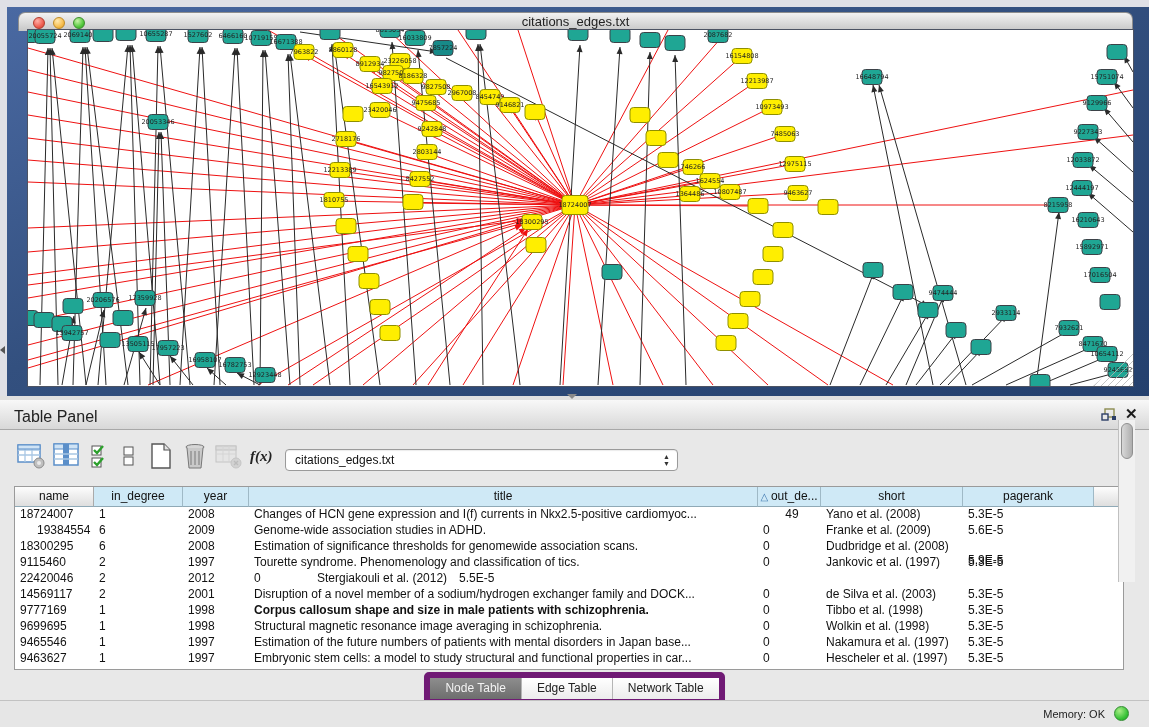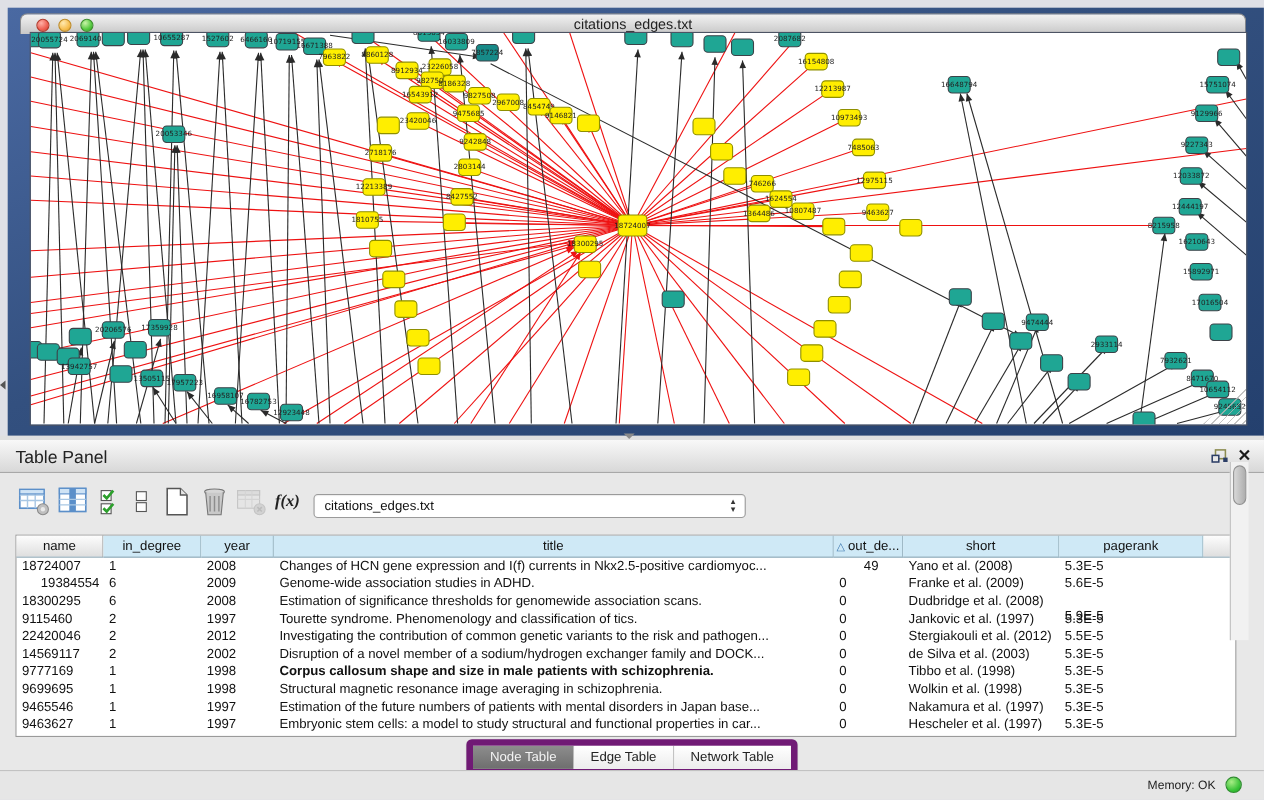--- a/index.html
+++ b/index.html
@@ -640,29 +640,28 @@
           <div class="td" style="width: 66px;">1997</div>
           <div class="td" style="width: 509px;">Tourette syndrome. Phenomenology and classification of tics.</div>
           <div class="td" style="width: 63px;">0</div>
           <div class="td" style="width: 142px;">Jankovic et al. (1997)</div>
           <div class="td" style="width: 131px;">5.3E-5</div>
         </div>
         <div class="tr">
           <div class="td" style="width: 79px;">22420046</div>
           <div class="td" style="width: 89px;">2</div>
           <div class="td" style="width: 66px;">2012</div>
-          <div class="td" style="width: 509px;">Investigating the contribution of common genetic variants to the risk and pathogen...</div>
           <div class="td" style="width: 63px;">0</div>
           <div class="td" style="width: 142px;">Stergiakouli et al. (2012)</div>
           <div class="td" style="width: 131px;">5.5E-5</div>
         </div>
         <div class="tr">
           <div class="td" style="width: 79px;">14569117</div>
           <div class="td" style="width: 89px;">2</div>
-          <div class="td" style="width: 66px;">2002</div>
+          <div class="td" style="width: 66px;">2001</div>
           <div class="td" style="width: 509px;">Disruption of a novel member of a sodium/hydrogen exchanger family and DOCK...</div>
           <div class="td" style="width: 63px;">0</div>
           <div class="td" style="width: 142px;">de Silva et al. (2003)</div>
           <div class="td" style="width: 131px;">5.3E-5</div>
         </div>
         <div class="tr">
           <div class="td" style="width: 79px;">9777169</div>
           <div class="td" style="width: 89px;">1</div>
           <div class="td" style="width: 66px;">1998</div>
           <div class="td" style="width: 509px; font-weight: bold;">Corpus callosum shape and size in male patients with schizophrenia.</div>

